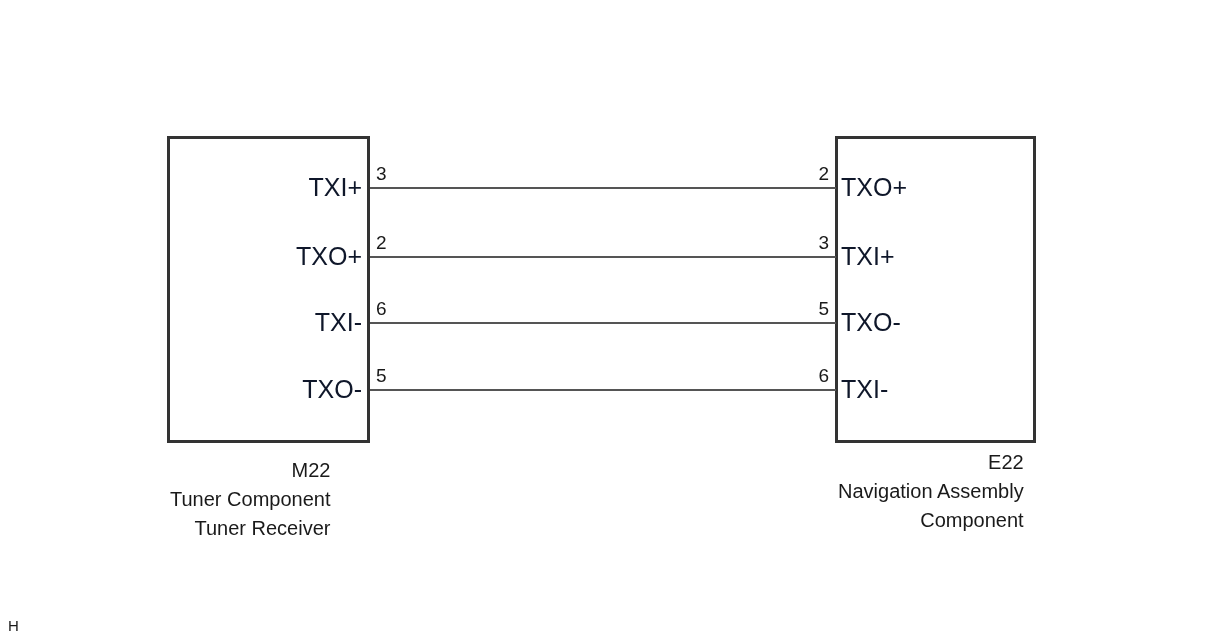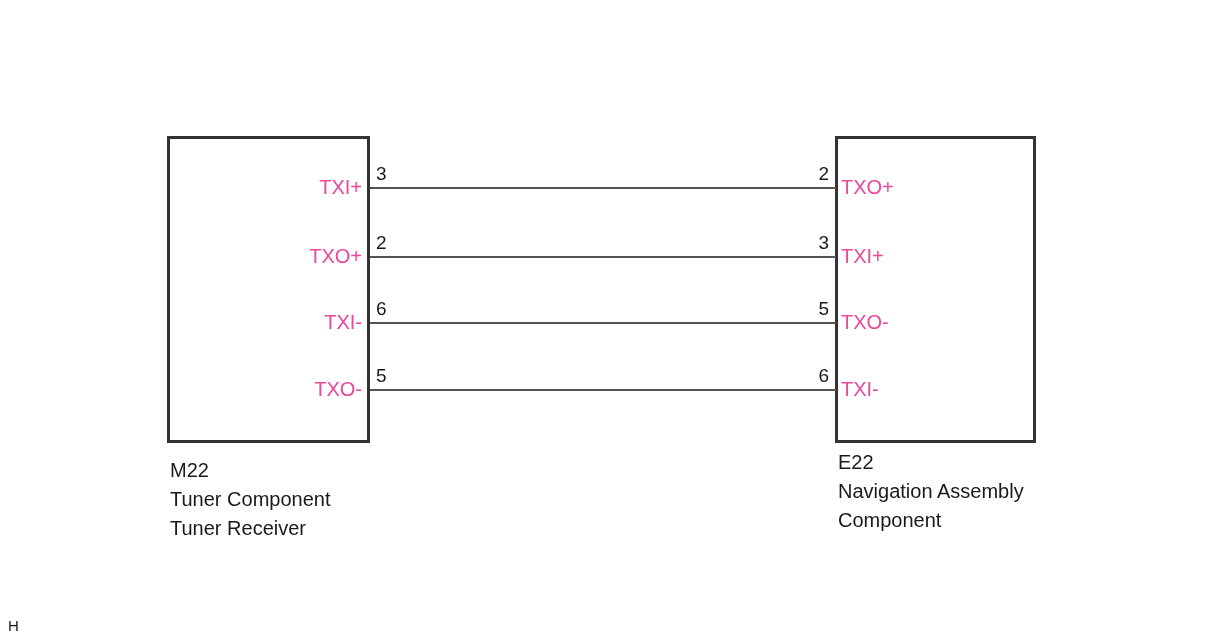--- a/index.html
+++ b/index.html
@@ -44,23 +44,23 @@
 
   
   .pin-row {
     position: absolute;
     height: 0;
     display: block;
   }
 
   .pin-label {
     position: absolute;
-    font-size: 20px;
+    font-size: 25px;
     line-height: 20px;
-    color: #ec4899;
+    color: #0f172a;
     white-space: nowrap;
   }
   .pin-num {
     position: absolute;
     font-size: 19px;
     line-height: 19px;
     color: #1a1a1a;
     white-space: nowrap;
   }
 
@@ -84,20 +84,21 @@
   
   .right-pin .pin-num { right: 12px; bottom: 4px; }
 
   
   .caption {
     position: absolute;
     font-size: 20px;
     line-height: 29px;
     color: #1a1a1a;
     white-space: nowrap;
+    text-align: right;
   }
   #left-caption  { left: 170px; top: 456px; }
   #right-caption { left: 838px; top: 448px; }
 
   
   #page-marker {
     position: absolute;
     left: 8px;
     top: 618px;
     font-size: 15px;

